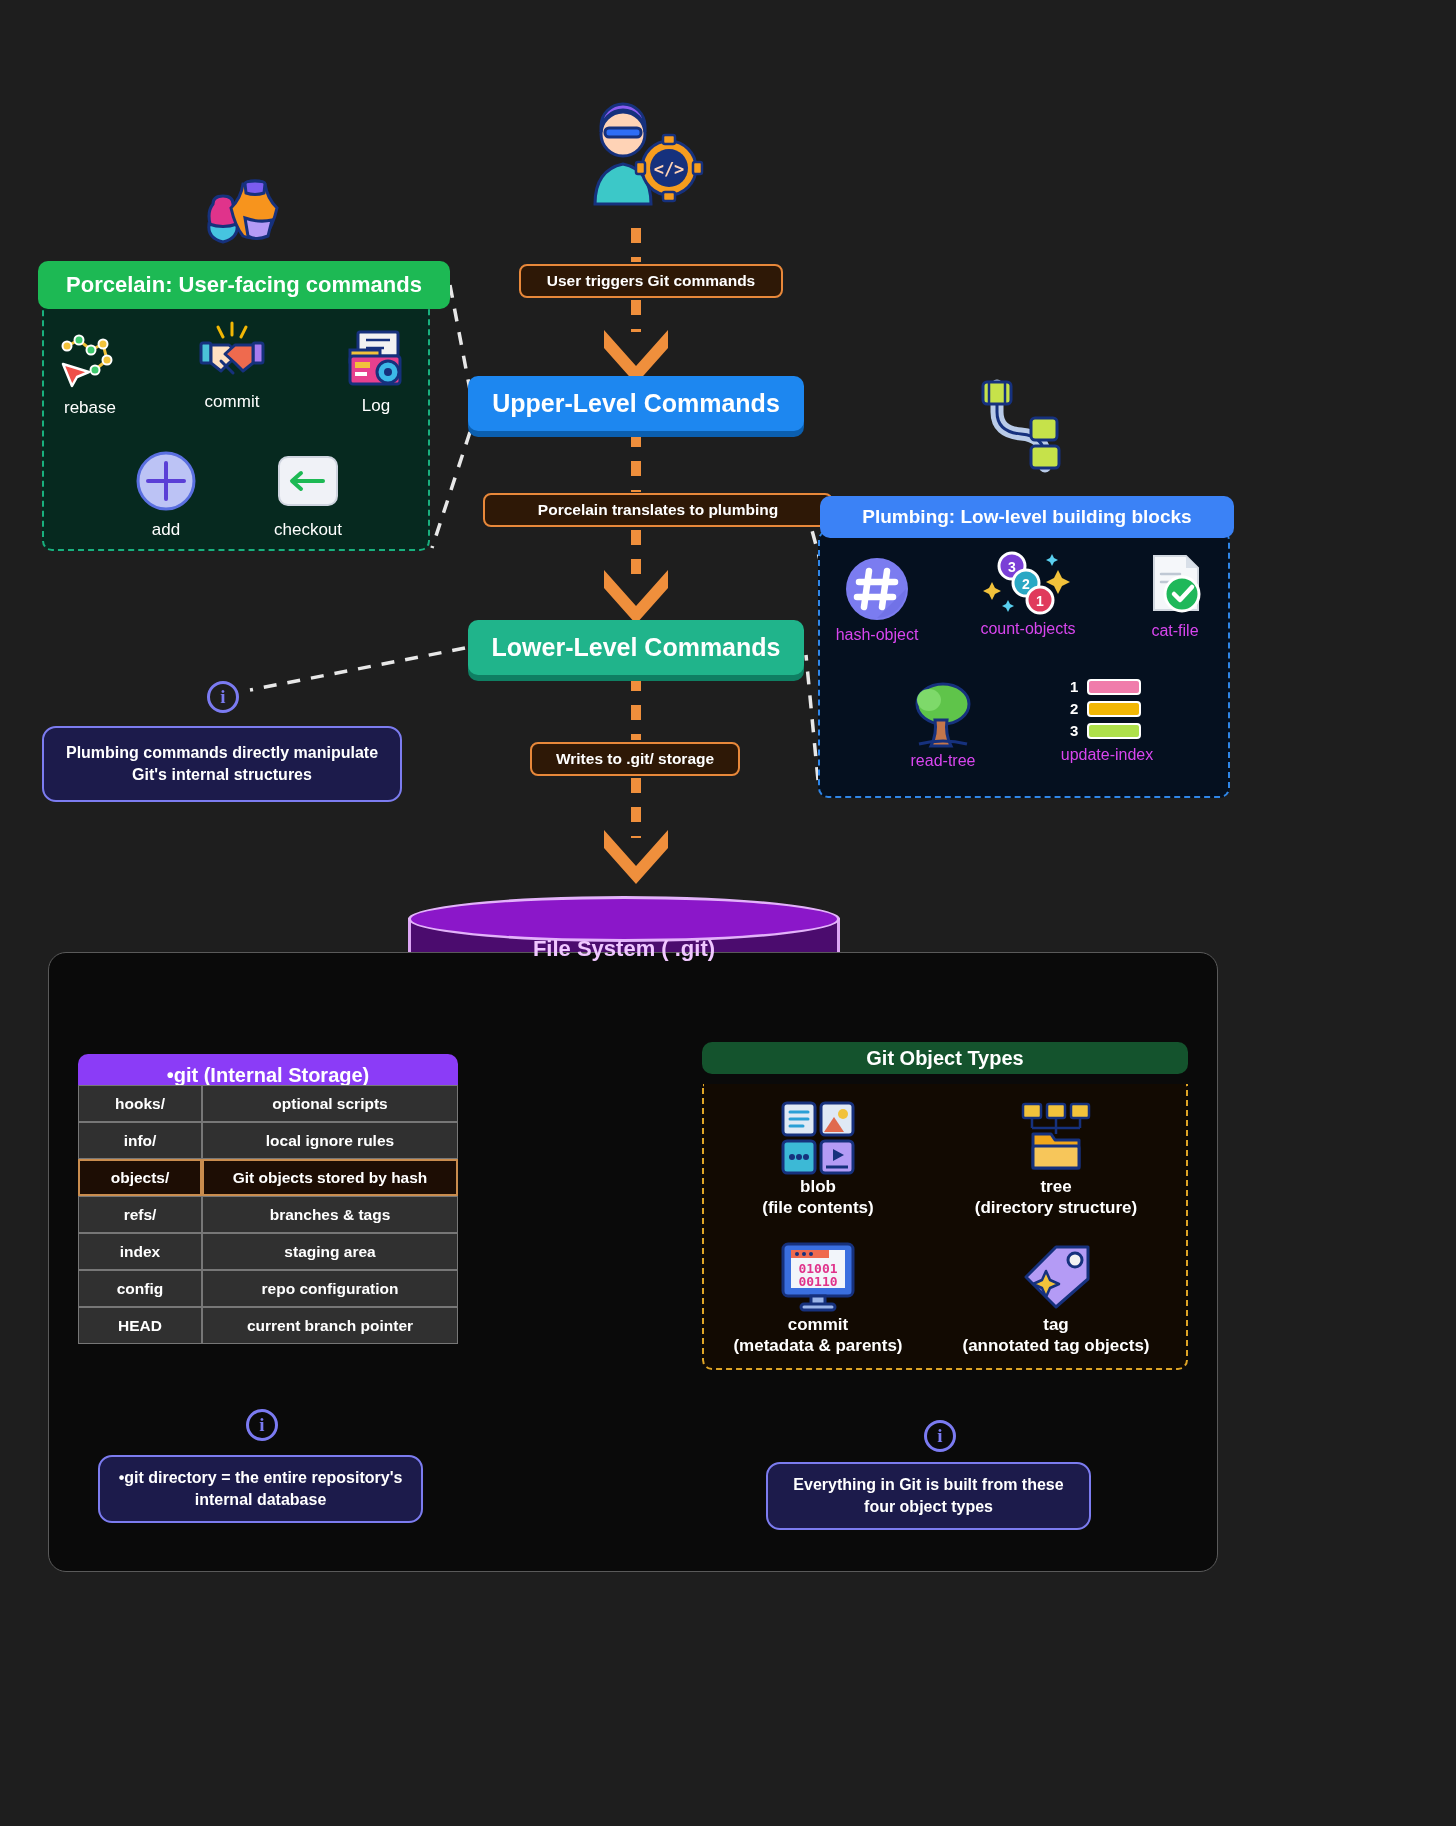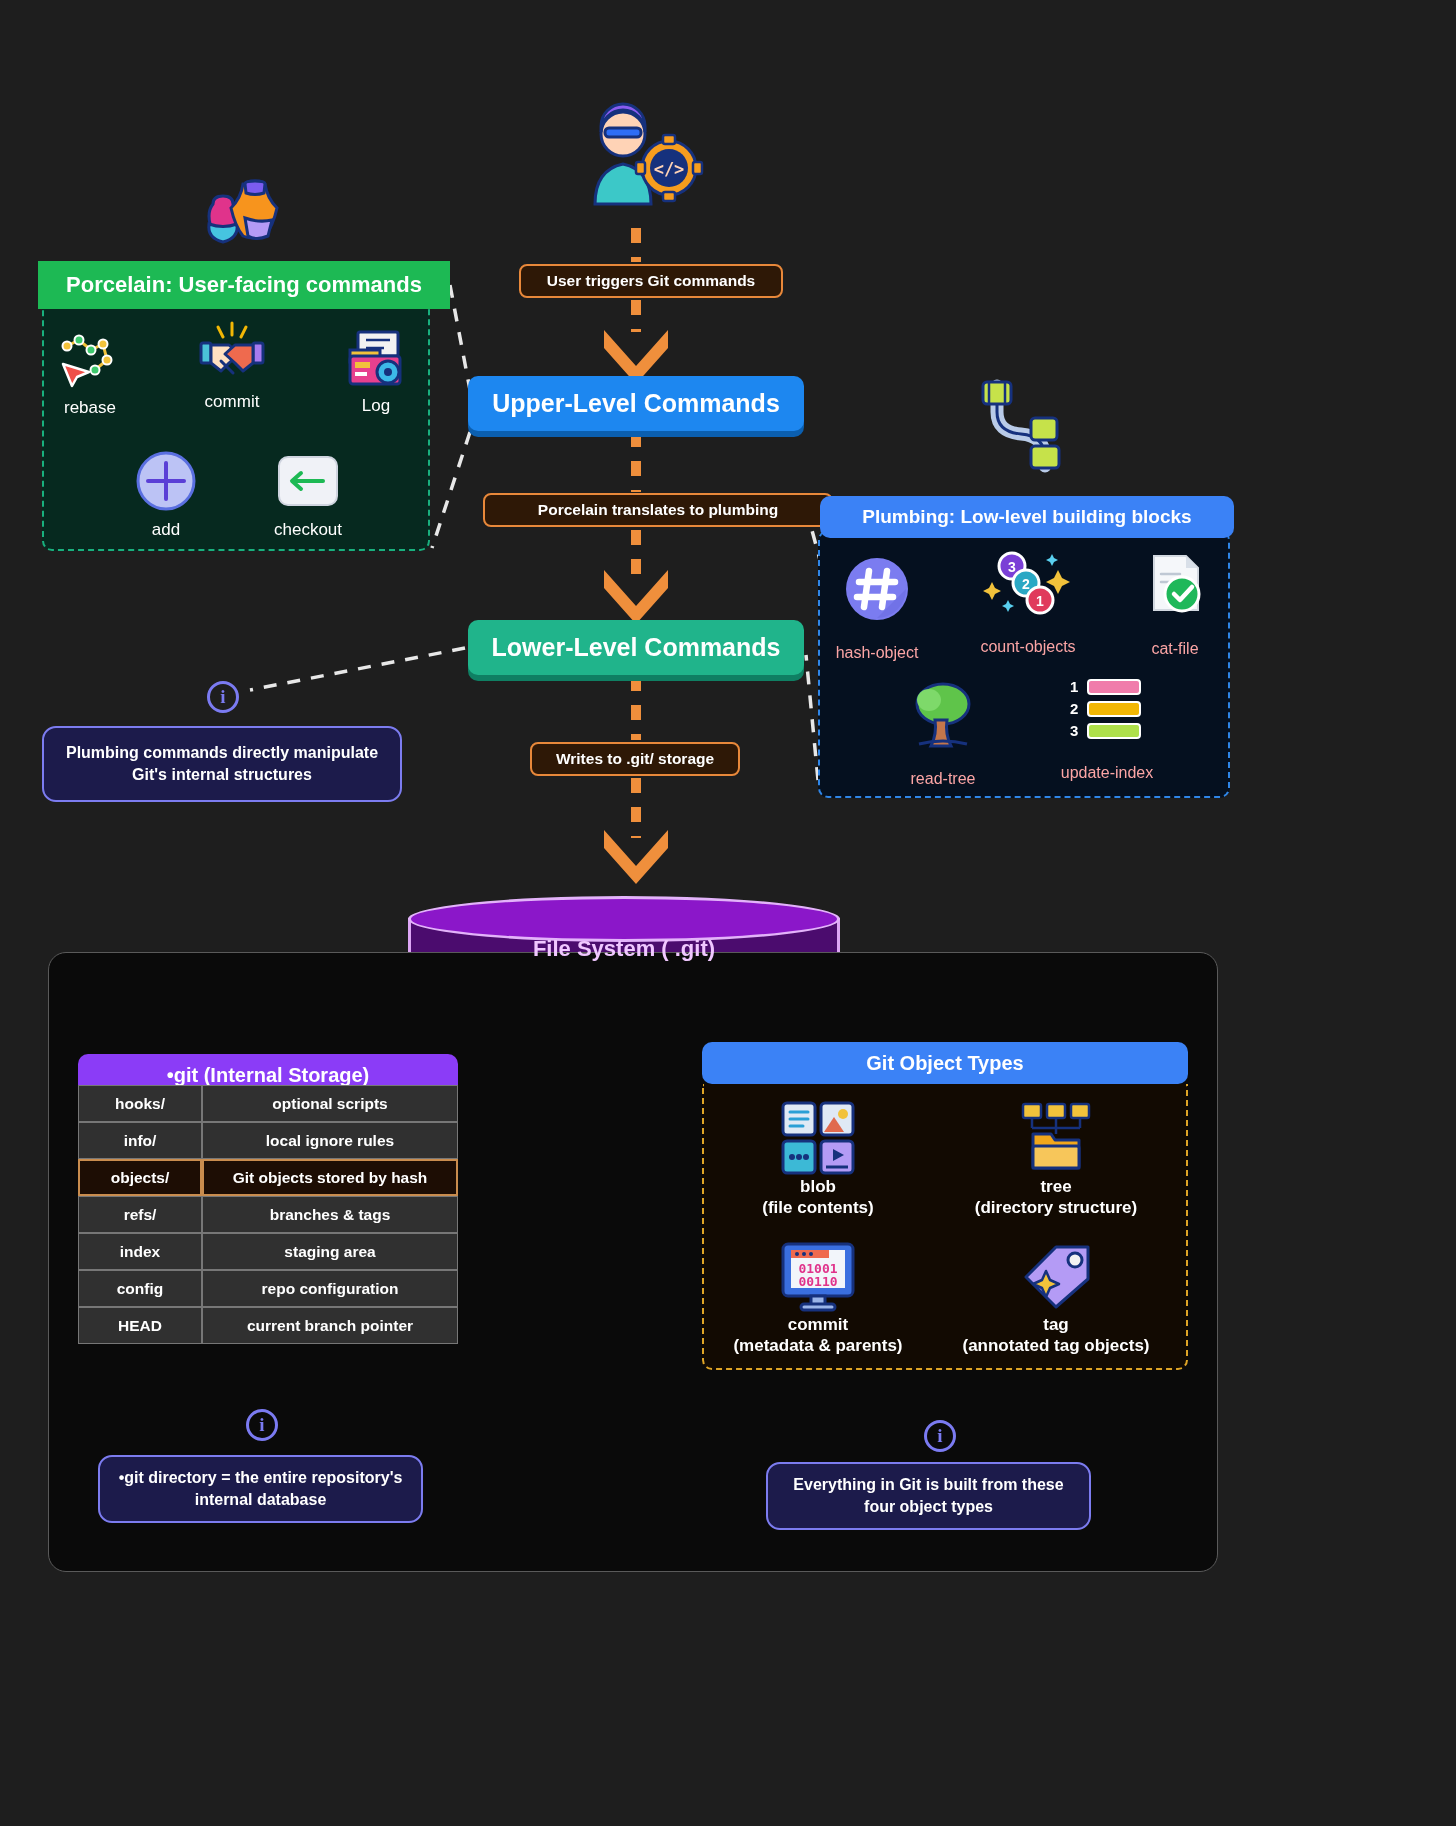--- a/index.html
+++ b/index.html
@@ -41,38 +41,38 @@
   }
   .panel-title { font-size: 22px; }
 
   
   #porcelain-body {
     left: 42px; top: 300px; width: 388px; height: 251px;
     background: #06291f; border: 2px dashed #19b07e; border-radius: 10px;
   }
   #porcelain-head {
     left: 38px; top: 261px; width: 412px; height: 48px;
-    background: #1db954; border-radius: 0; font-size: 22px;
+    background: #1db954; border-radius: 10px; font-size: 22px;
   }
   .cmd { position: absolute; width: 120px; text-align: center; }
   .cmd .glyph { height: 62px; display:flex; align-items:center; justify-content:center; }
   .cmd .lbl { margin-top: 8px; font-size: 17px; color: #fff; }
 
   
   #plumbing-body {
     left: 818px; top: 530px; width: 412px; height: 268px;
     background: #05101f; border: 2px dashed #2f86e8; border-radius: 10px;
   }
   #plumbing-head {
     left: 820px; top: 496px; width: 414px; height: 42px;
     background: #3b82f6; border-radius: 10px; font-size: 19px;
   }
   .pcmd { position: absolute; width: 130px; text-align: center; }
   .pcmd .glyph { height: 66px; display:flex; align-items:center; justify-content:center; }
-  .pcmd .lbl { margin-top: 22px; font-size: 16px; color: #fca5a5; }
+  .pcmd .lbl { margin-top: 4px; font-size: 16px; color: #d946ef; }
 
   
   .flowbox {
     position: absolute; color: #fff; font-weight: bold; font-size: 25px;
     display: flex; align-items: center; justify-content: center; border-radius: 10px;
   }
   #upper-level { left: 468px; top: 376px; width: 336px; height: 55px;
     background: #1d87f0; box-shadow: 0 6px 0 #0b5fb0; }
   #lower-level { left: 468px; top: 620px; width: 336px; height: 55px;
     background: #20b48b; box-shadow: 0 6px 0 #0f7f63; }
@@ -123,22 +123,22 @@
   }
   #storage-table td {
     border: 1px solid #777; background: #303030; color: #fff;
     font-size: 15.5px; font-weight: bold; text-align: center; height: 37px;
   }
   #storage-table td:first-child { width: 124px; }
   #storage-table tr.hl td { background: #1d0d04; border-color: #c98c4e; border-width: 2px; }
 
   
   #objtypes-head {
-    left: 702px; top: 1042px; width: 486px; height: 42px;
-    background: #3b82f6; border-radius: 10px; font-size: 20px;
+    left: 702px; top: 1042px; width: 486px; height: 32px;
+    background: #14532d; border-radius: 10px; font-size: 20px;
   }
   #objtypes-body {
     left: 702px; top: 1084px; width: 486px; height: 286px;
     background: #120a02; border: 2px dashed #e0a526;
     border-top: none; border-radius: 0 0 10px 10px;
   }
   .obj { position: absolute; width: 220px; text-align: center; }
   .obj .glyph { height: 76px; display:flex; align-items:center; justify-content:center; }
   .obj .lbl { color: #fff; font-weight: bold; font-size: 17px; line-height: 1.25; }
 

